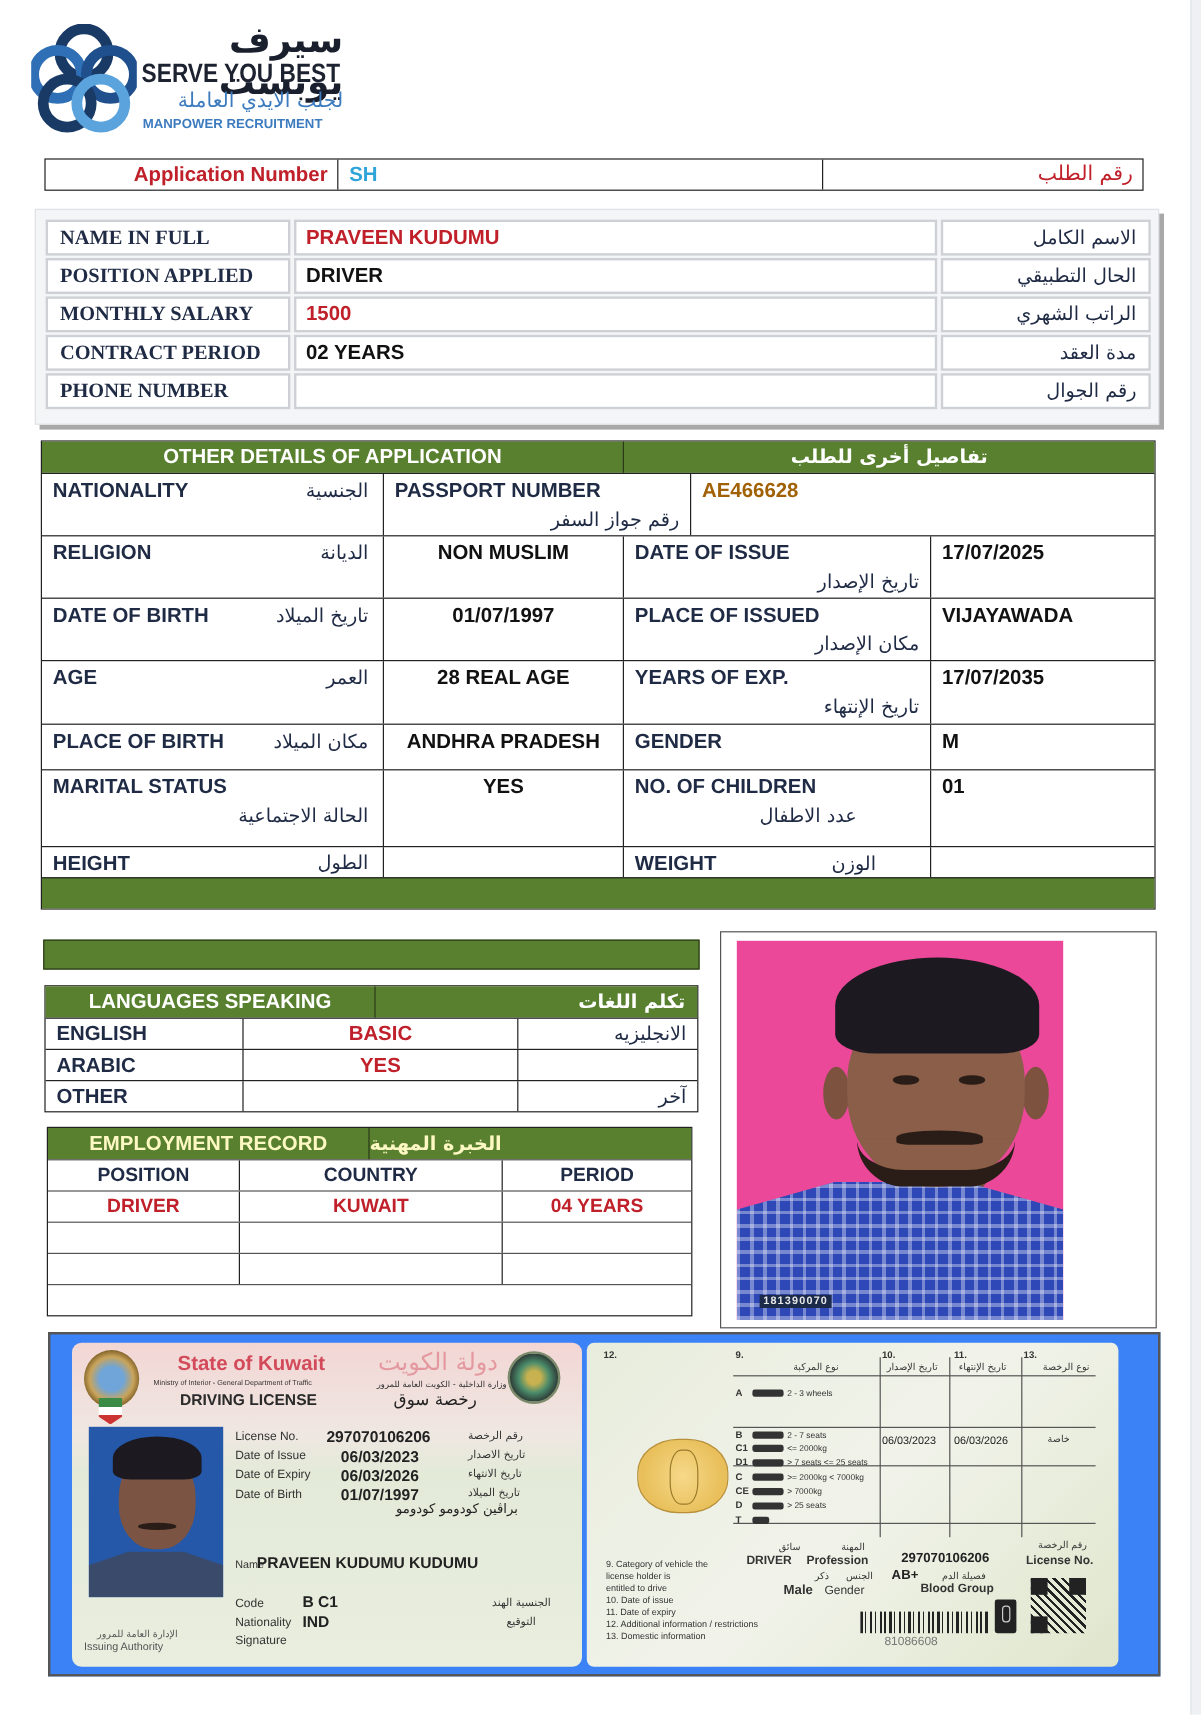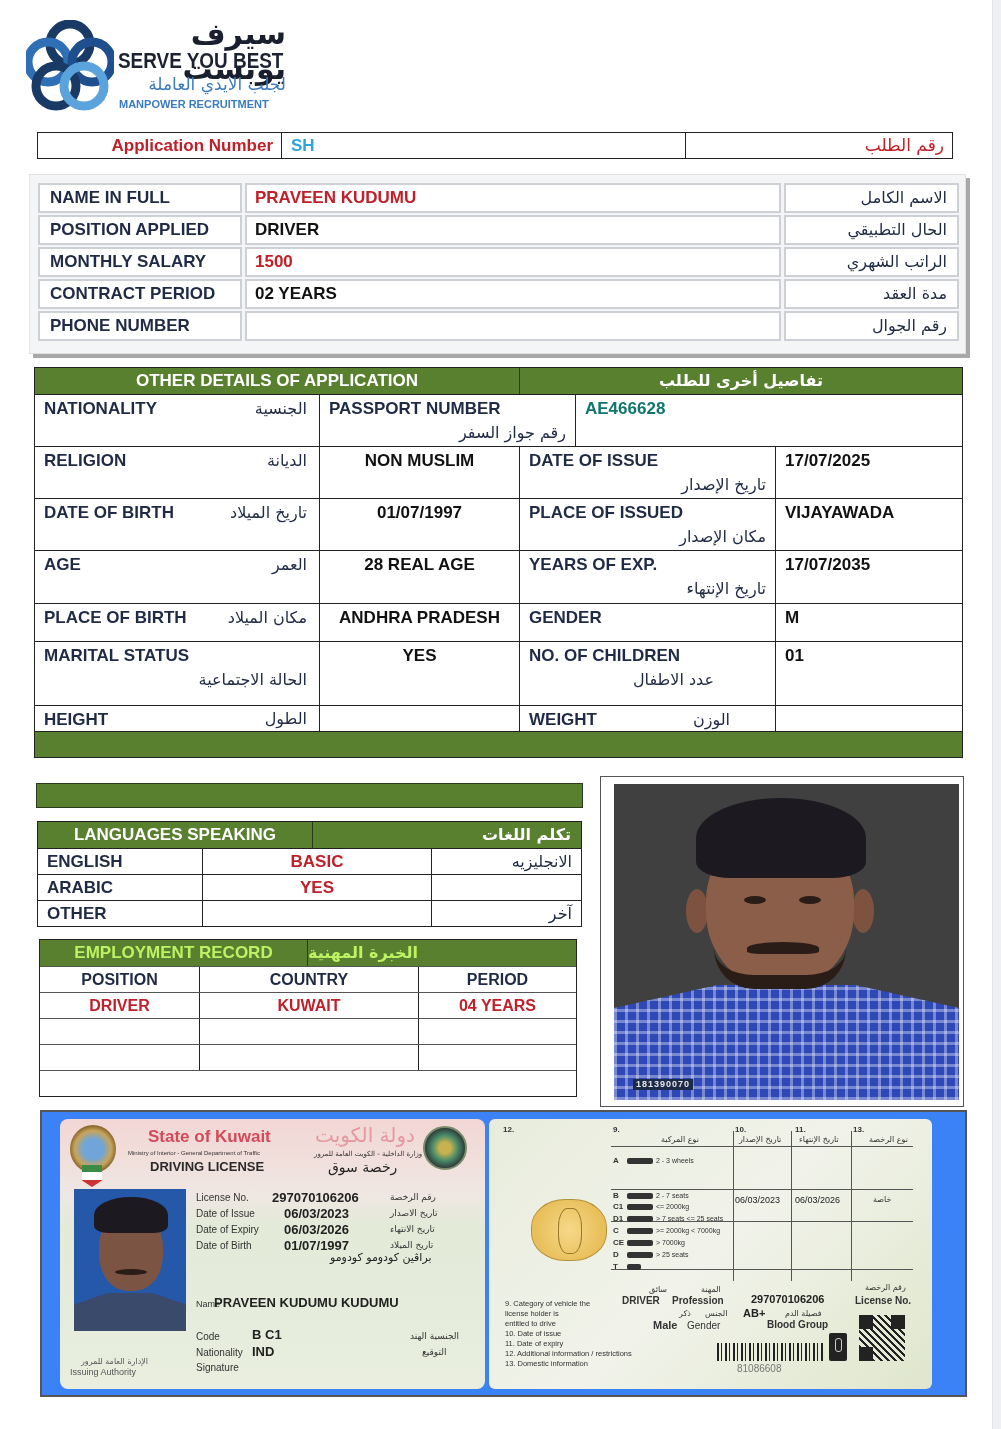--- a/index.html
+++ b/index.html
@@ -19,72 +19,72 @@
   
   .appnum { left: 37px; top: 132px; width: 916px; height: 27px; border: 1px solid #222; display: flex; }
   .appnum .c1 { width: 244px; border-right: 1px solid #222; color: #c0202a; font-weight: bold; font-size: 17px; text-align: right; padding-right: 8px; line-height: 25px; }
   .appnum .c2 { width: 404px; border-right: 1px solid #222; color: #2ea4d8; font-weight: bold; font-size: 17px; padding-left: 9px; line-height: 25px; }
   .appnum .c3 { flex: 1; color: #c0202a; font-size: 17px; text-align: right; padding-right: 8px; line-height: 25px; direction: rtl; font-family: "DejaVu Sans", sans-serif; }
 
   
   .personal { left: 29px; top: 174px; width: 937px; height: 180px; background: #f4f5f7; border: 1px solid #e0e2e6; box-shadow: 4px 4px 0 #a8a8a8; padding: 8px 6px 0 8px; }
   .prow { display: flex; height: 31px; margin-bottom: 1px; }
   .pcell { background: #fff; border: 2px solid #cdd0d5; height: 30px; line-height: 26px; font-size: 17px; font-weight: bold; }
-  .pl { width: 204px; padding-left: 10px; color: #1f2a44; margin-right: 3px; }
+  .pl { width: 204px; padding-left: 10px; color: #1f2a44; margin-right: 3px; font-family: Liberation Serif, serif; }
   .pv { width: 536px; padding-left: 8px; margin-right: 3px; color: #111; }
   .pv.red { color: #c0202a; }
   .pa { flex: 1; text-align: right; padding-right: 10px; direction: rtl; color: #1f2a44; font-weight: normal; font-family: "DejaVu Sans", sans-serif; font-size: 16px; }
 
   
   .other { left: 34px; top: 367px; width: 929px; border: 1px solid #222; }
   .ohead { display: flex; height: 26px; background: #58802f; color: #fff; font-weight: bold; font-size: 17px; line-height: 26px; }
   .ohead .h1 { width: 485px; text-align: center; border-right: 1px solid #2b3a1a; }
   .ohead .h2 { flex: 1; text-align: center; direction: rtl; font-family: "DejaVu Sans", sans-serif; font-size: 16px; }
   .orow { display: flex; border-top: 1px solid #222; font-size: 17px; font-weight: bold; }
   .orow .lab { width: 285px; position: relative; padding: 4px 9px; border-right: 1px solid #222; color: #1f2a44; }
   .orow .lab .ar { position: absolute; right: 12px; top: 4px; direction: rtl; font-weight: normal; font-family: "DejaVu Sans", sans-serif; font-size: 16px; }
   .orow .lab .ar.below { position: static; display: block; text-align: right; padding-right: 3px; margin-top: 4px; }
   .orow .val { width: 200px; text-align: center; padding-top: 4px; border-right: 1px solid #222; color: #111; }
   .orow .val.red { color: #c0202a; }
   .orow .lab2 { width: 256px; padding: 4px 9px; border-right: 1px solid #222; color: #1f2a44; position: relative; }
   .orow .lab2 .ar { display: block; text-align: right; direction: rtl; font-weight: normal; font-family: "DejaVu Sans", sans-serif; font-size: 16px; margin-top: 4px; }
   .orow .lab2 .ar.inline { position: absolute; right: 45px; top: 4px; margin-top: 0; }
   .orow .val2 { flex: 1; padding: 4px 9px; color: #111; }
-  .orow .val2.red { color: #0f766e; }
+  .orow .val2.red { color: #a16207; }
   .ofoot { height: 26px; background: #58802f; border-top: 1px solid #222; }
 
   
   .edu { left: 36px; top: 783px; width: 547px; height: 25px; background: #58802f; border: 1px solid #2b3a1a; display: flex; color: #fff; font-weight: bold; font-size: 17px; line-height: 23px; }
   .edu .e1 { width: 258px; border-right: 1px solid #1a2410; padding-left: 8px; margin-top: 37px; }
 
   .lang { left: 37px; top: 821px; width: 545px; border: 1px solid #222; }
   .lhead { display: flex; height: 26px; background: #58802f; color: #fff; font-weight: bold; font-size: 17px; line-height: 26px; }
   .lhead .l1 { width: 275px; text-align: center; border-right: 1px solid #2b3a1a; }
   .lhead .l2 { flex: 1; text-align: right; padding-right: 10px; direction: rtl; font-family: "DejaVu Sans", sans-serif; font-size: 16px; }
   .lrow { display: flex; height: 26px; border-top: 1px solid #222; font-weight: bold; font-size: 17px; line-height: 25px; }
   .lrow .a { width: 165px; padding-left: 9px; border-right: 1px solid #222; color: #1f2a44; }
   .lrow .b { width: 229px; text-align: center; border-right: 1px solid #222; color: #c0202a; }
   .lrow .c { flex: 1; text-align: right; padding-right: 9px; direction: rtl; font-weight: normal; font-family: "DejaVu Sans", sans-serif; font-size: 16px; color: #1f2a44; }
 
   .emp { left: 39px; top: 939px; width: 538px; border: 1px solid #222; }
-  .ehead { display: flex; height: 26px; background: #58802f; color: #bef264; font-weight: bold; font-size: 17px; line-height: 26px; }
+  .ehead { display: flex; height: 26px; background: #58802f; color: #fef9c3; font-weight: bold; font-size: 17px; line-height: 26px; }
   .ehead .e1 { width: 268px; text-align: center; border-right: 1px solid #2b3a1a; }
   .ehead .e2 { flex: 1; text-align: left; padding-right: 9px; direction: rtl; font-family: "DejaVu Sans", sans-serif; font-size: 16px; }
   .erow { display: flex; height: 26px; border-top: 1px solid #555; font-weight: bold; font-size: 16px; line-height: 25px; }
   .erow div { text-align: center; }
   .erow .x1 { width: 160px; border-right: 1px solid #222; }
   .erow .x2 { width: 219px; border-right: 1px solid #222; }
   .erow .x3 { flex: 1; }
   .erow.hdr { color: #1f2a44; }
   .erow.data { color: #c0202a; }
   .erow.full div { width: 100%; border: none; }
 
   
   .photo-frame { left: 600px; top: 776px; width: 364px; height: 331px; border: 1px solid #555; background: #fff; }
-  .photo { position: absolute; left: 13px; top: 7px; width: 345px; height: 316px; background: #404040; overflow: hidden; }
+  .photo { position: absolute; left: 13px; top: 7px; width: 272px; height: 316px; background: #ec4899; overflow: hidden; }
   .photo .shirt { position: absolute; left: 0; bottom: 0; width: 100%; height: 115px;
      background-color: #2f48b8;
      background-image: repeating-linear-gradient(90deg, rgba(255,255,255,0.35) 0 3px, transparent 3px 11px),
                        repeating-linear-gradient(0deg, rgba(255,255,255,0.35) 0 3px, transparent 3px 11px);
      clip-path: polygon(0 20%, 30% 0, 70% 0, 100% 20%, 100% 100%, 0 100%); }
   .photo .neck { position: absolute; left: 118px; top: 160px; width: 96px; height: 60px; background: #6e4b3a; border-radius: 0 0 40px 40px; }
   .photo .face { position: absolute; left: 92px; top: 45px; width: 148px; height: 160px; background: #8a5e48; border-radius: 45% 45% 48% 48%; }
   .photo .hair { position: absolute; left: 82px; top: 14px; width: 170px; height: 80px; background: #1c1a20; border-radius: 50% 50% 20% 20%; }
   .photo .ear-l { position: absolute; left: 72px; top: 105px; width: 22px; height: 44px; background: #7d533f; border-radius: 50%; }
   .photo .ear-r { position: absolute; left: 238px; top: 105px; width: 22px; height: 44px; background: #7d533f; border-radius: 50%; }

